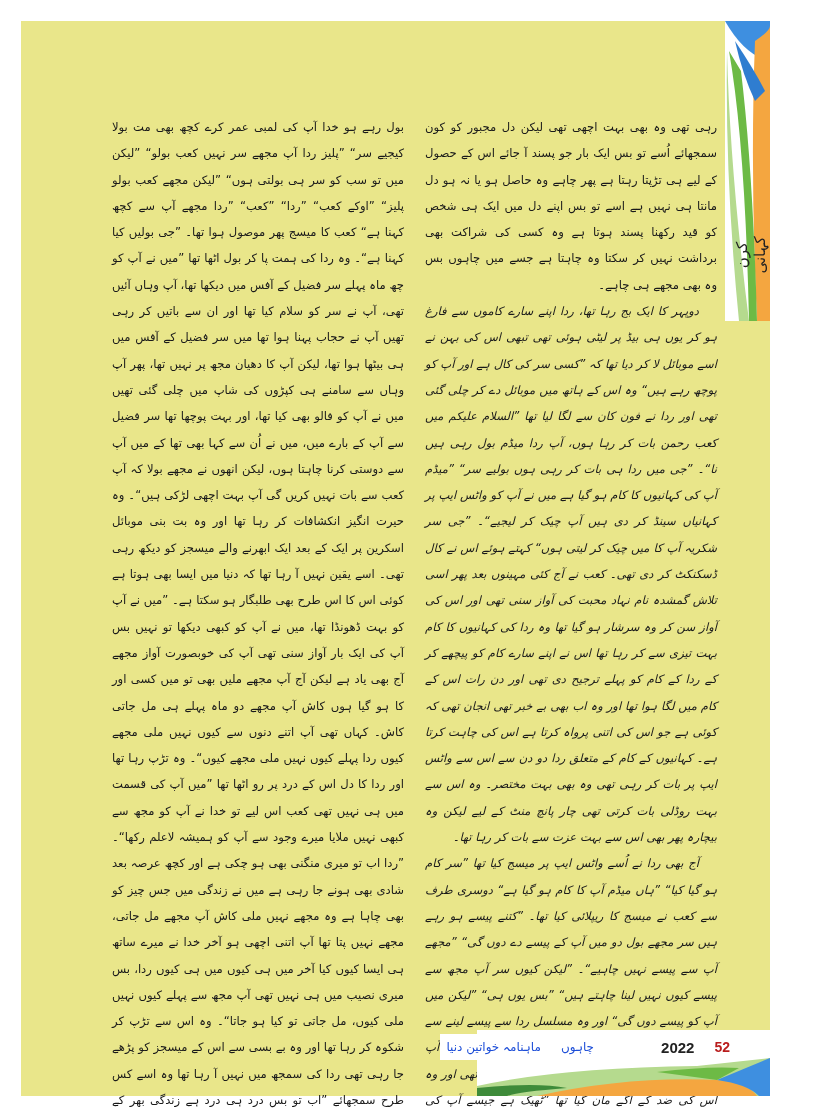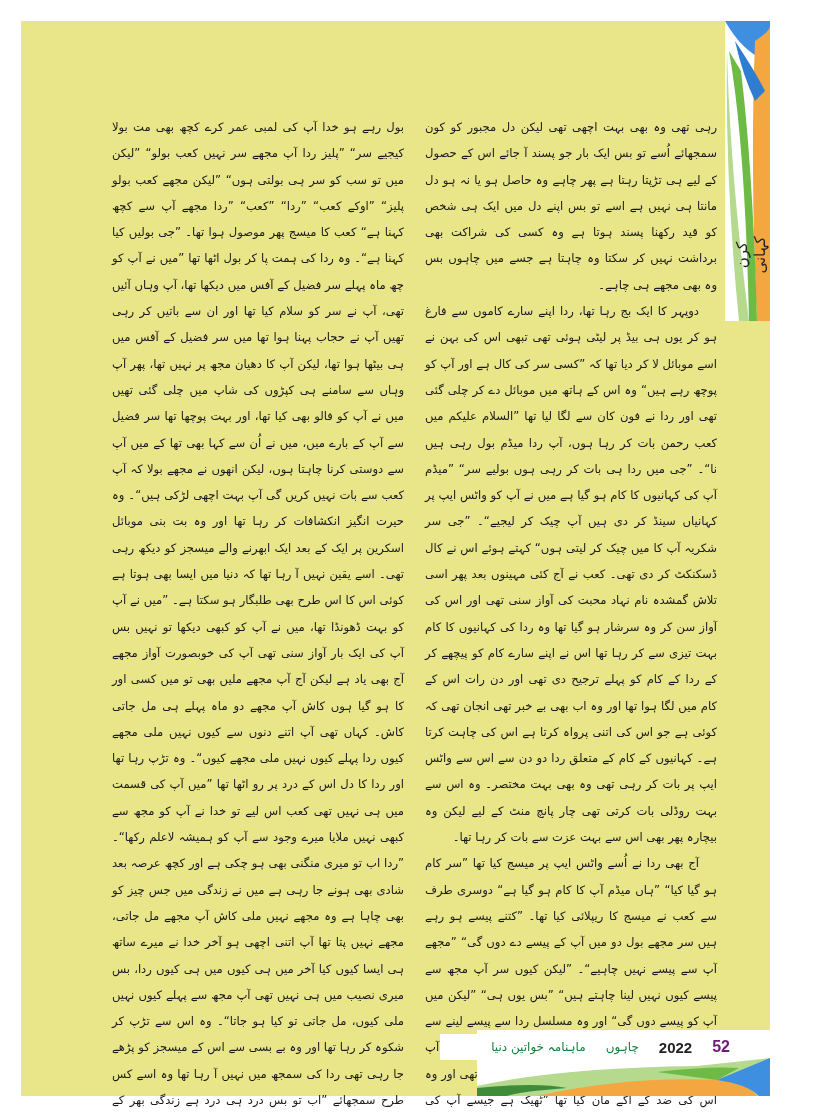--- a/index.html
+++ b/index.html
@@ -25,37 +25,37 @@
     }
     .column {
       position: absolute; top: 114px; width: 292px;
       direction: rtl; text-align: justify;
       font-family: "DejaVu Sans", sans-serif;
       font-size: 11.6px; line-height: 26.3px; color: #1a1a1a;
     }
     .col-right { left: 425px; }
     .col-left { left: 112px; }
     .column p { margin: 0; }
-    .column p.indent { text-indent: 18px; }
+    .column p.indent { text-indent: 18px; font-style: italic; }
     .footer {
       position: absolute; left: 477px; top: 1058px; width: 293px; height: 38px;
       background: #ffffff; overflow: hidden;
     }
     .footer svg { position: absolute; left: 0; top: 0; }
     .footer-text {
       position: absolute; left: 440px; top: 1034px; width: 290px; height: 26px;
       display: flex; flex-direction: row-reverse; align-items: center; gap: 20px;
       background: #ffffff; padding-right: 0;
     }
     .footer-strip {
       position: absolute; left: 477px; top: 1030px; width: 293px; height: 30px; background: #fff;
     }
-    .pg-num { font-family: "Liberation Sans", sans-serif; font-weight: bold; font-size: 16px; color: #701a75; }
-    .year { font-family: "Liberation Sans", sans-serif; font-weight: bold; font-size: 15px; color: #222; }
-    .month, .mag { font-family: "DejaVu Sans", sans-serif; font-size: 12px; color: #15803d; direction: rtl; }
+    .pg-num { font-family: "Liberation Sans", sans-serif; font-weight: bold; font-size: 14px; color: #b91c1c; }
+    .year { font-family: "Liberation Sans", sans-serif; font-weight: bold; font-size: 15px; color: #222; margin-left: 47px; }
+    .month, .mag { font-family: "DejaVu Sans", sans-serif; font-size: 12px; color: #1d4ed8; direction: rtl; }
   </style>
 </head>
 <body>
 
 <div class="page-bg"></div>
 
 <div class="side-panel">
   <svg width="45" height="300" viewBox="0 0 45 300">
     <path d="M0 0 L45 0 L45 40 Q20 35 0 0 Z" fill="#3E8FE0"></path>
     <path d="M30 20 Q45 10 45 5 L45 300 L32 300 Q25 150 30 20 Z" fill="#F4A640"></path>

